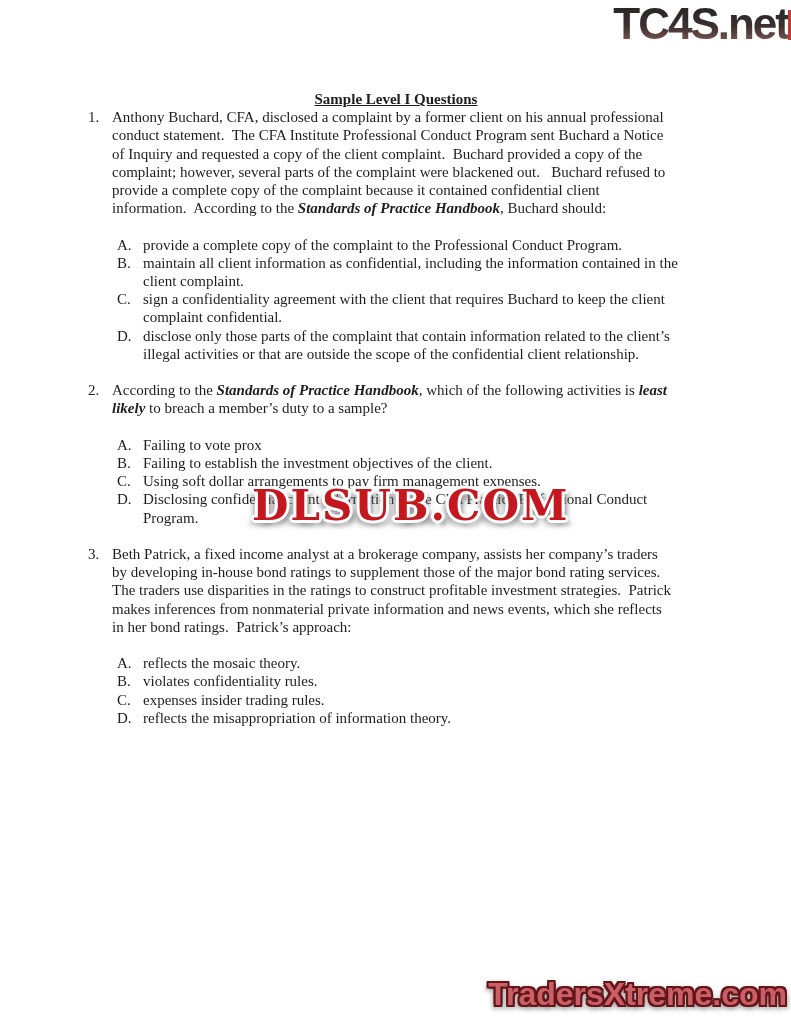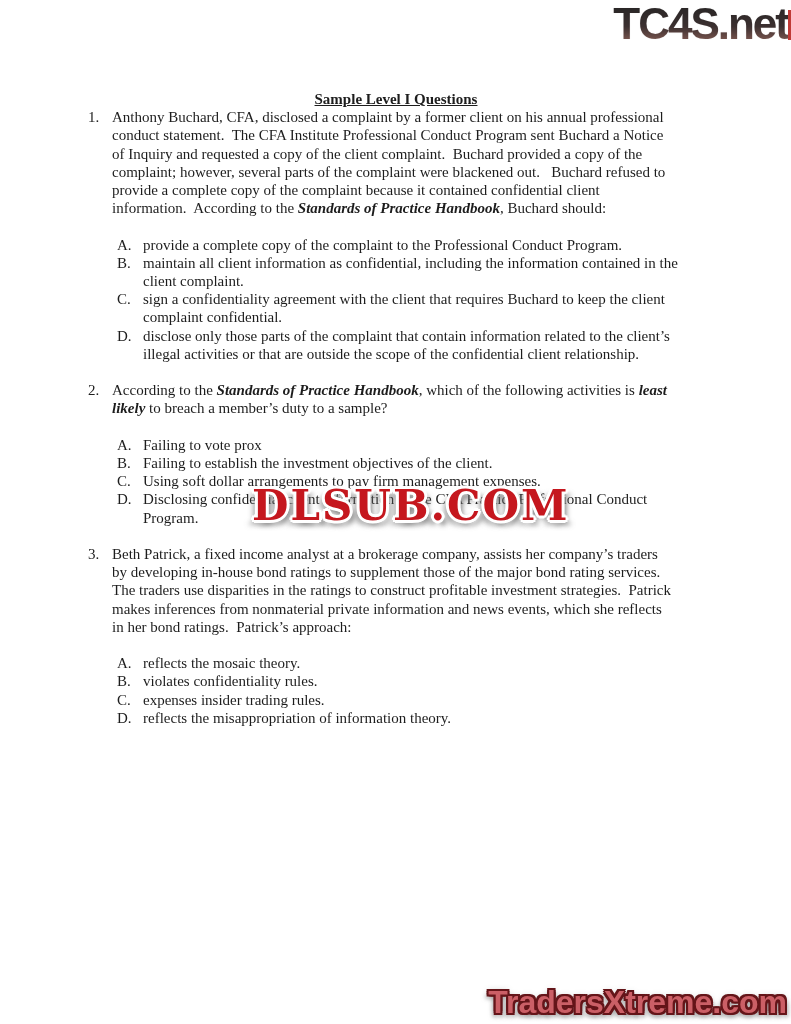--- a/index.html
+++ b/index.html
@@ -82,21 +82,21 @@
        0   -3px 0 #ffffff, 0    3px 0 #ffffff,
        5px  5px 5px rgba(110,110,110,0.75),
       -5px  5px 5px rgba(110,110,110,0.55);
     z-index: 5;
   }
 
   
   .wm-bottom {
     position: absolute;
     right: 4px;
-    bottom: 4px;
+    bottom: 12px;
     font-family: "Liberation Sans", sans-serif;
     font-weight: bold;
     font-size: 32px;
     line-height: 36px;
     letter-spacing: 0px;
     color: #cb5f66;
     text-shadow:
       -2px -2px 0 #641519, 2px -2px 0 #641519,
       -2px  2px 0 #641519, 2px  2px 0 #641519,
       -2px  0   0 #641519, 2px  0   0 #641519,

